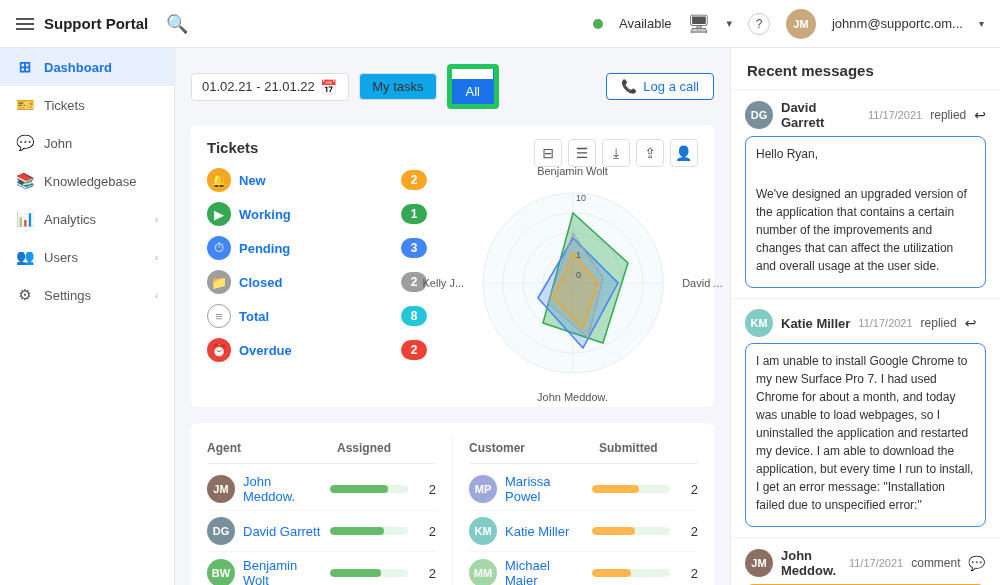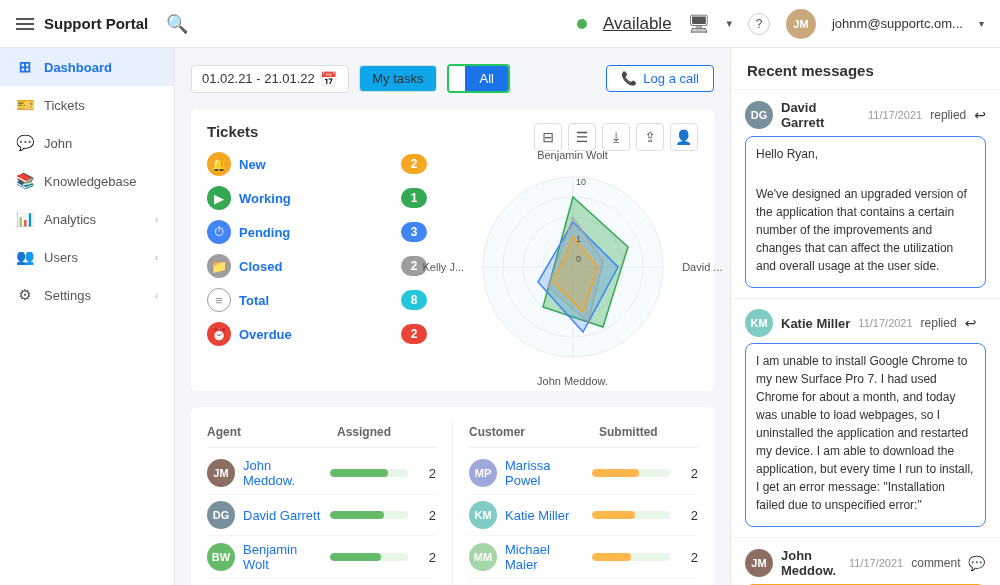--- a/index.html
+++ b/index.html
@@ -7,21 +7,21 @@
 
     
     .topbar { display: flex; align-items: center; justify-content: space-between; background: #fff; border-bottom: 1px solid #e8e8e8; padding: 0 16px; height: 48px; flex-shrink: 0; }
     .topbar-left { display: flex; align-items: center; gap: 10px; }
     .topbar-hamburger { display: flex; flex-direction: column; gap: 3px; cursor: pointer; }
     .topbar-hamburger span { display: block; width: 18px; height: 2px; background: #555; }
     .topbar-title { font-size: 15px; font-weight: 600; color: #222; }
     .topbar-search { font-size: 18px; color: #777; cursor: pointer; margin-left: 8px; }
     .topbar-right { display: flex; align-items: center; gap: 16px; }
     .status-dot { width: 10px; height: 10px; border-radius: 50%; background: #4caf50; display: inline-block; }
-    .status-text { font-size: 17px; color: #333; text-decoration: underline; }
+    .status-text { font-size: 13px; color: #333; }
     .topbar-icon { font-size: 18px; color: #555; cursor: pointer; }
     .user-avatar-small { width: 30px; height: 30px; border-radius: 50%; background: #c9a87c; display: flex; align-items: center; justify-content: center; font-size: 11px; color: #fff; font-weight: 600; }
     .user-email { font-size: 13px; color: #333; cursor: pointer; }
     .chevron-down { font-size: 10px; color: #555; }
 
     
     .main-layout { display: flex; flex: 1; overflow: hidden; }
 
     
     .sidebar { width: 175px; background: #fff; border-right: 1px solid #e8e8e8; display: flex; flex-direction: column; flex-shrink: 0; overflow-y: auto; }
@@ -32,21 +32,21 @@
     .sidebar-chevron { font-size: 10px; color: #aaa; }
 
     
     .middle-panel { flex: 1; overflow-y: auto; padding: 16px; background: #f5f6fa; }
 
     
     .toolbar-row { display: flex; align-items: center; gap: 10px; margin-bottom: 16px; }
     .date-picker { display: flex; align-items: center; gap: 6px; background: #fff; border: 1px solid #ddd; border-radius: 4px; padding: 5px 10px; font-size: 13px; cursor: pointer; }
     .calendar-icon { color: #555; font-size: 14px; }
     .tasks-btn { background: #0ea5e9; border: 1px solid #ddd; border-radius: 4px; padding: 5px 12px; font-size: 13px; cursor: pointer; color: #333; }
-    .filter-tabs { display: flex; border: 2px solid #22c55e; border-radius: 4px; overflow: hidden; }
+    .filter-tabs { display: flex; border: 5px solid #22c55e; border-radius: 4px; overflow: hidden; flex-direction: column; }
     .filter-tab { padding: 5px 14px; font-size: 13px; cursor: pointer; background: #fff; color: #1a73e8; }
     .filter-tab.active { background: #1a73e8; color: #fff; }
     .log-call-btn { display: flex; align-items: center; gap: 6px; border: 1px solid #1a73e8; border-radius: 4px; padding: 5px 14px; font-size: 13px; color: #1a73e8; background: #fff; cursor: pointer; margin-left: auto; }
     .tool-icon { width: 28px; height: 28px; border: 1px solid #ddd; border-radius: 4px; background: #fff; display: flex; align-items: center; justify-content: center; cursor: pointer; font-size: 14px; color: #555; }
 
     
     .tickets-section { background: #fff; border-radius: 6px; padding: 14px 16px; margin-bottom: 16px; display: flex; gap: 20px; }
     .tickets-list { flex: 0 0 220px; }
     .tickets-title { font-size: 15px; font-weight: 600; margin-bottom: 12px; }
     .ticket-row { display: flex; align-items: center; gap: 8px; margin-bottom: 10px; cursor: pointer; }

